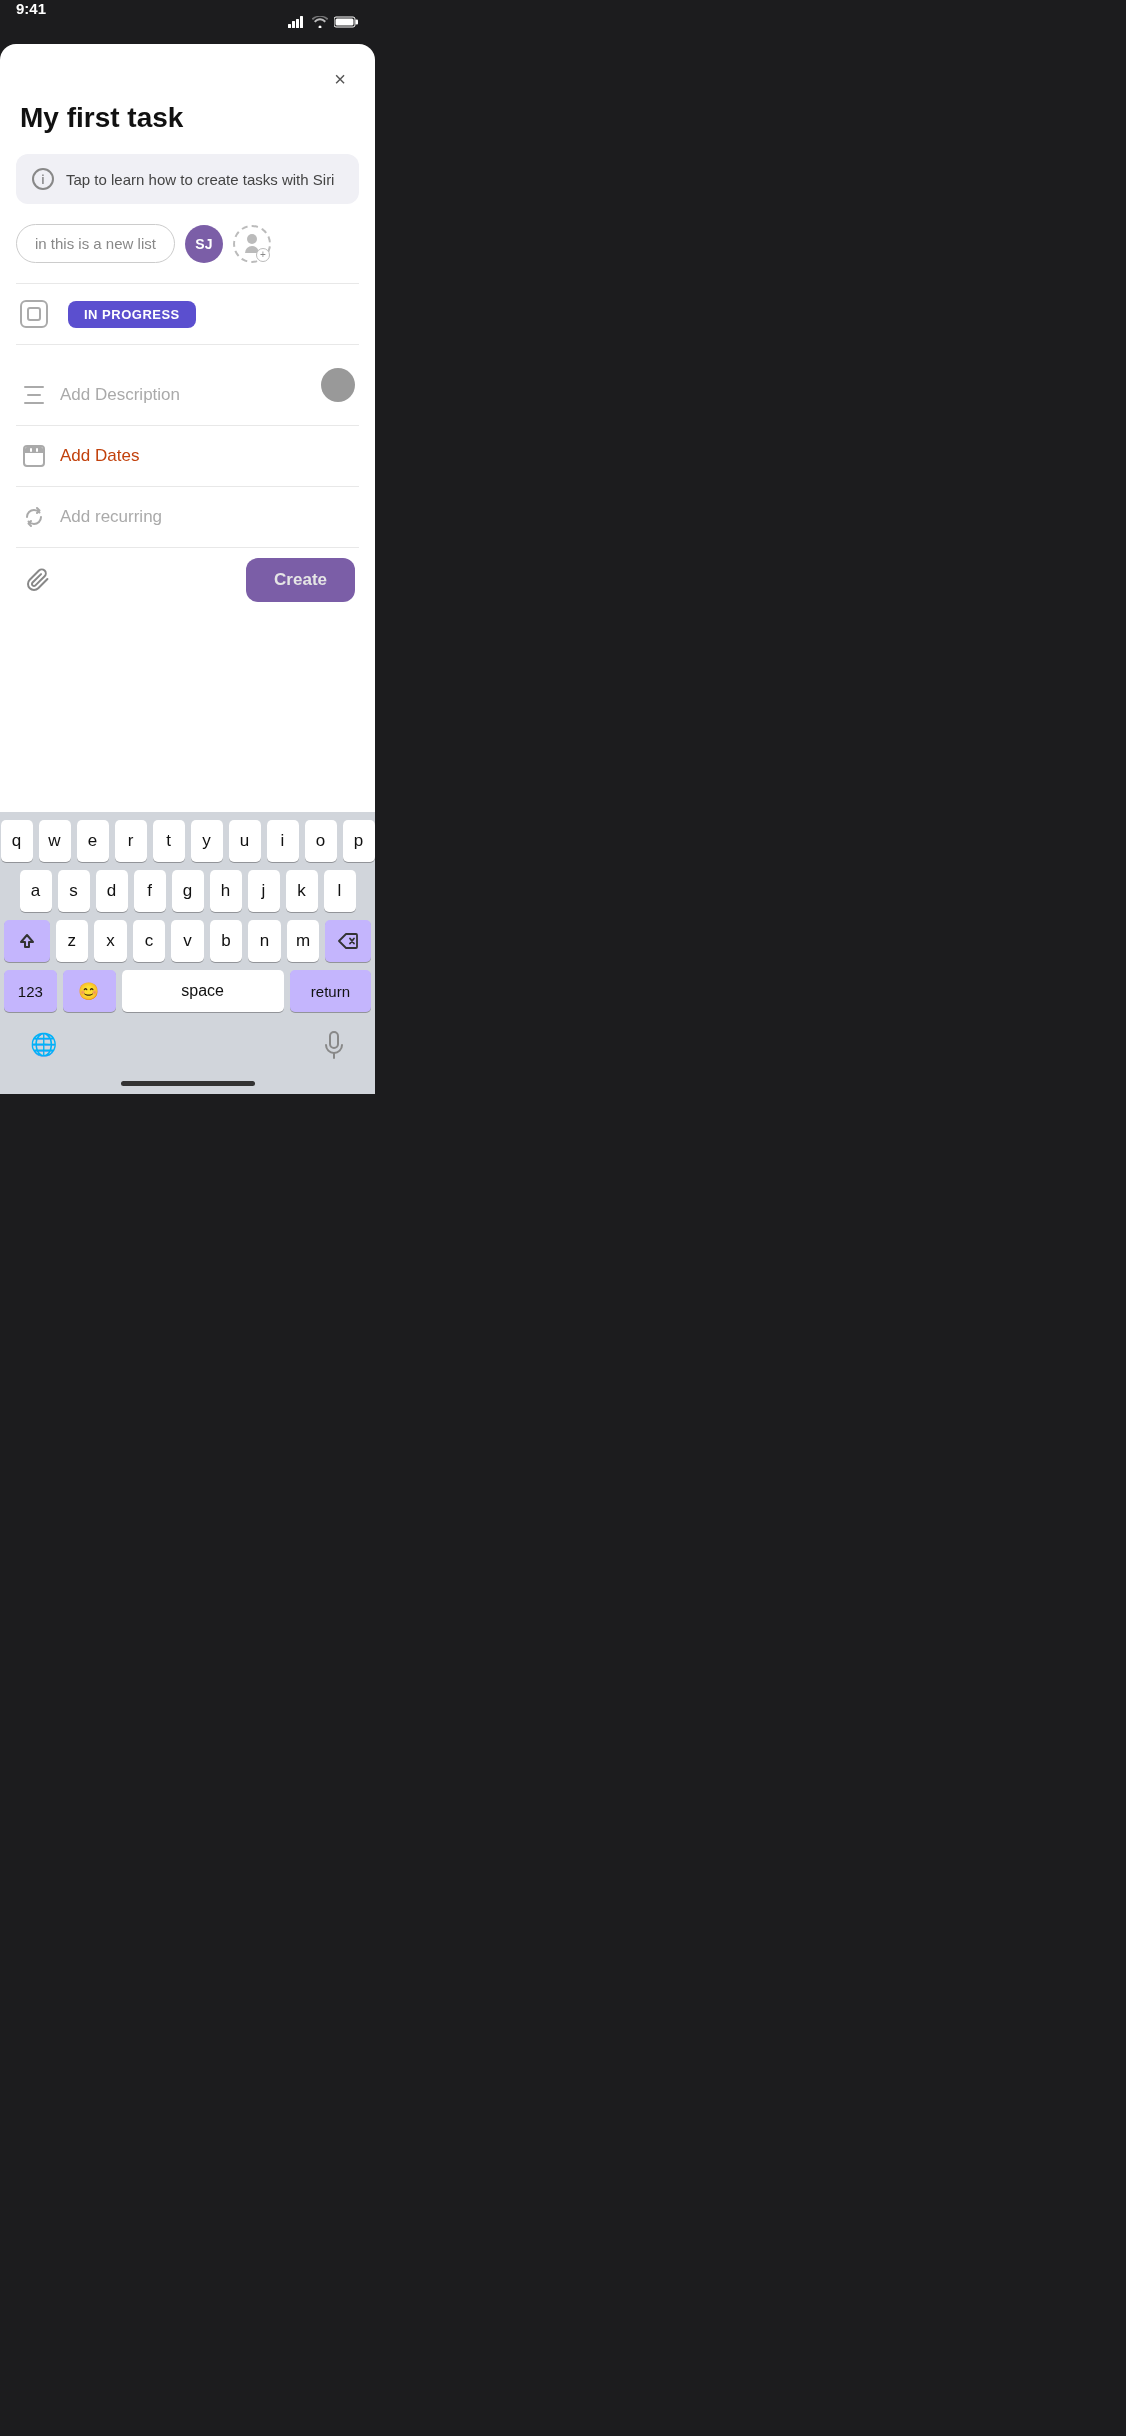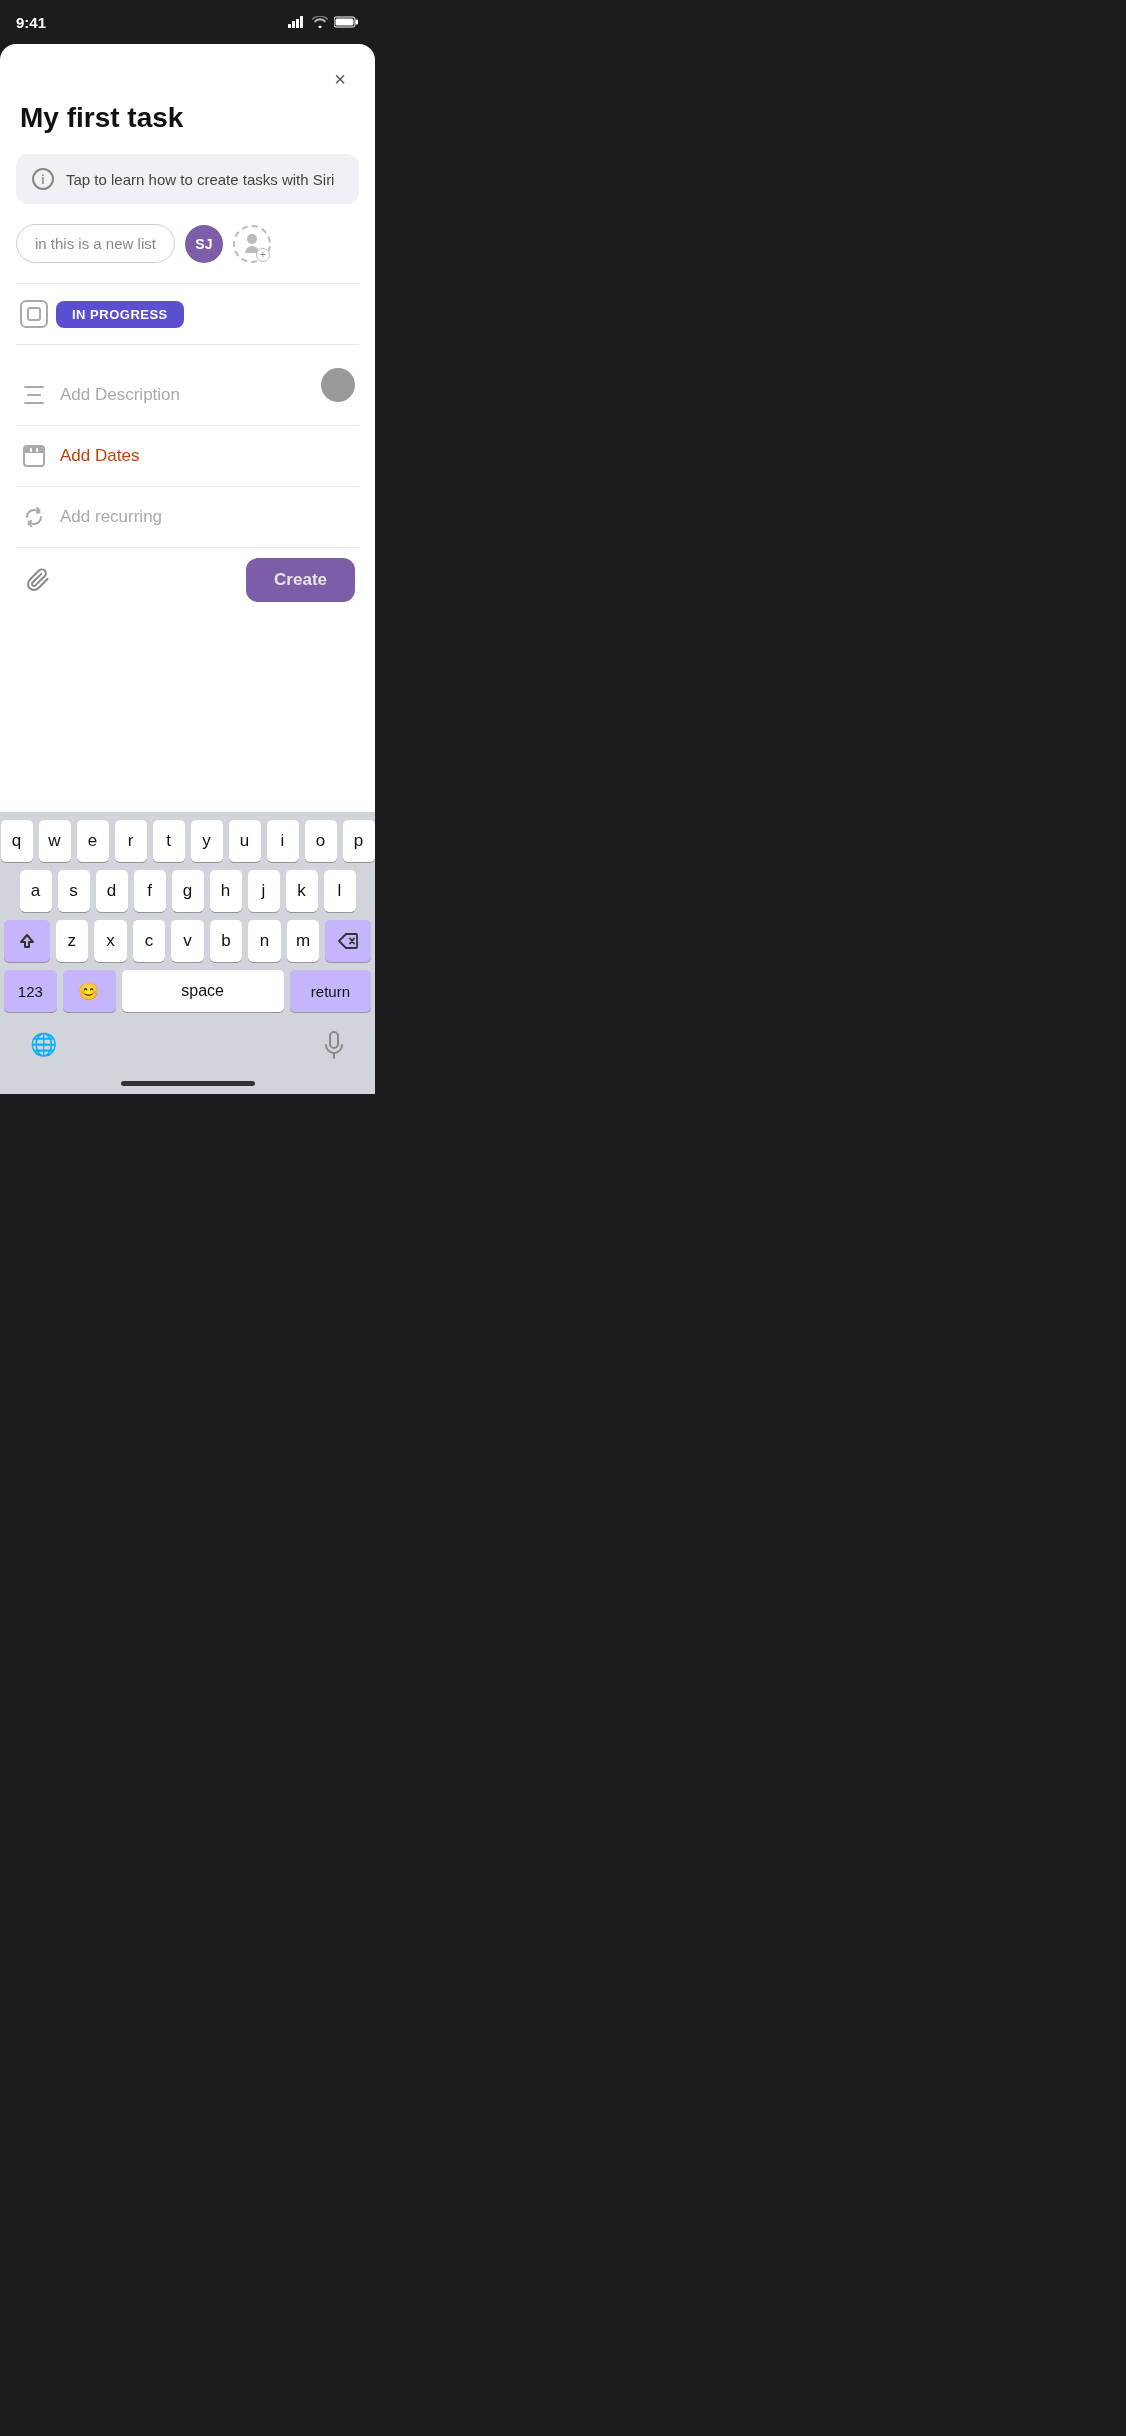--- a/index.html
+++ b/index.html
@@ -12,21 +12,20 @@
       font-family: -apple-system, 'SF Pro Text', 'Helvetica Neue', sans-serif;
       overflow: hidden;
       position: relative;
     }
 
     
     .status-bar {
       background: #1c1c1e;
       height: 44px;
       display: flex;
-      align-items: center;
       justify-content: space-between;
       padding: 0 16px;
     }
     .status-time {
       color: white;
       font-size: 15px;
       font-weight: 600;
     }
     .status-icons {
       display: flex;
@@ -185,21 +184,21 @@
       height: 1px;
       background: #e8e8e8;
       margin: 0 16px;
     }
 
     
     .status-row {
       padding: 16px 20px;
       display: flex;
       align-items: center;
-      gap: 8px;
+      gap: 20px;
       cursor: pointer;
     }
     .status-square-icon {
       width: 28px;
       height: 28px;
       border-radius: 6px;
       border: 2px solid #aaa;
       display: flex;
       align-items: center;
       justify-content: center;

